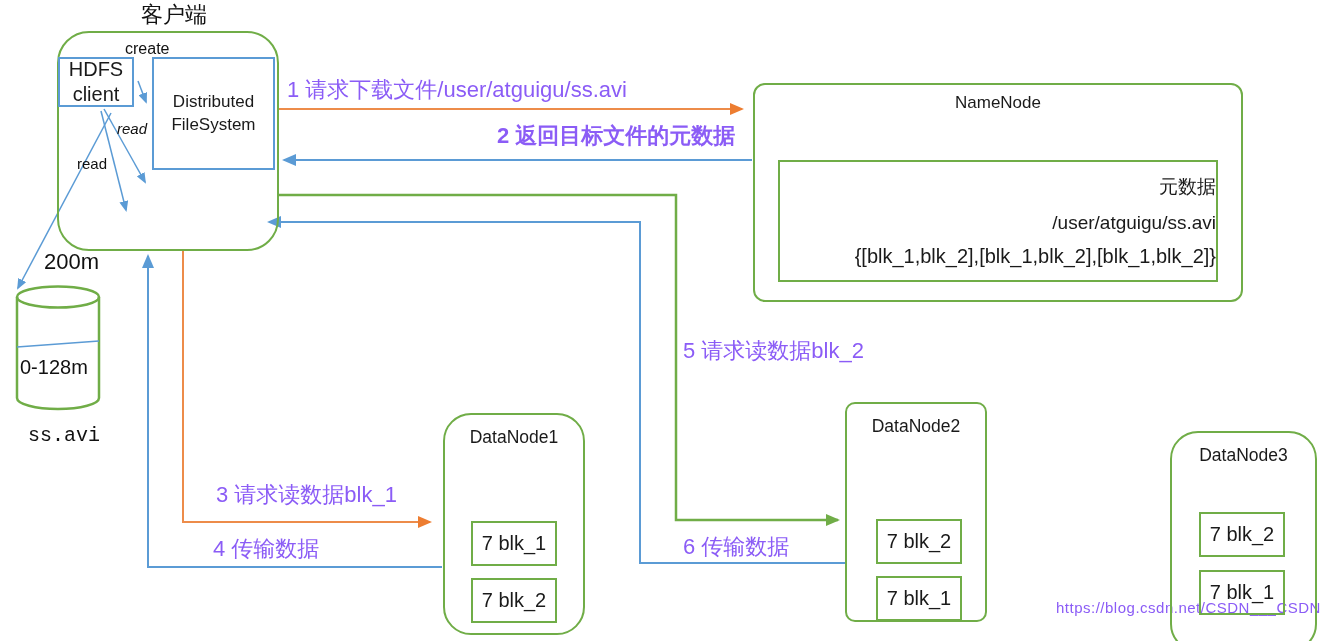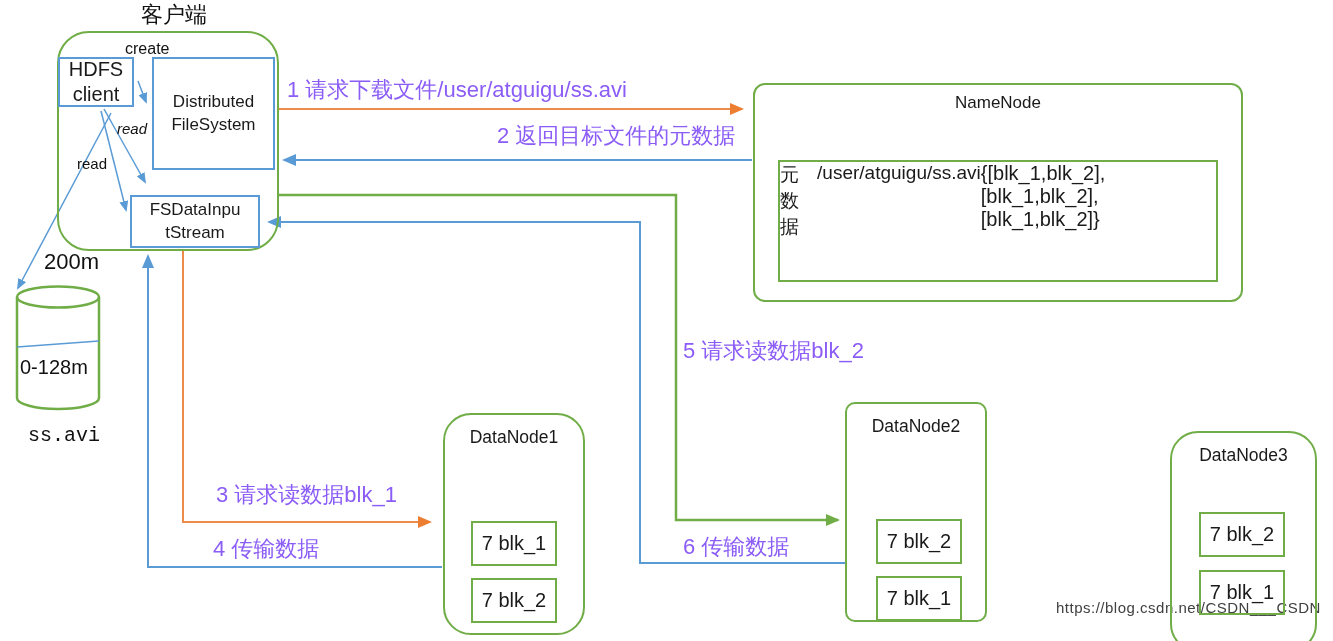--- a/index.html
+++ b/index.html
@@ -8,21 +8,21 @@
     font-family:"Liberation Sans","DejaVu Sans",sans-serif;color:#1a1a1a;
   }
   #stage .abs{position:absolute;}
   svg{position:absolute;left:0;top:0;}
   .gbox{border:2.5px solid #70AD47;border-radius:32px;background:transparent;}
   .bbox{border:2px solid #5B9BD5;background:transparent;text-align:center;}
   .lbl{white-space:nowrap;color:#111;}
   .steplbl{font-size:22px;white-space:nowrap;color:#8b5cf6;}
   .blockbox{border:2.5px solid #70AD47;background:transparent;display:flex;align-items:center;justify-content:center;font-size:20px;}
   .nodetitle{text-align:center;font-size:17.5px;padding-top:12px;}
-  .watermark{font-size:15px;color:#404040;letter-spacing:.5px;}
+  .watermark{font-size:15px;color:#8b5cf6;letter-spacing:.5px;}
 </style>
 </head>
 <body>
 
 <div id="stage">
 
   <svg width="1333" height="641">
     <defs>
       <marker id="mo" markerUnits="userSpaceOnUse" markerWidth="14" markerHeight="12" refX="12" refY="6" orient="auto">
         <path d="M0,0 L14,6 L0,12 z" fill="#ED7D31"></path>
@@ -72,40 +72,36 @@
   <div class="abs lbl" style="left:77px;top:155px;font-size:15px;">read</div>
 
   <div class="abs bbox" style="left:58px;top:57px;width:72px;height:46px;font-size:20px;display:flex;align-items:center;justify-content:center;line-height:1.25;">
     <span>HDFS client</span>
   </div>
 
   <div class="abs bbox" style="left:152px;top:57px;width:119px;height:109px;font-size:17px;display:flex;align-items:center;justify-content:center;line-height:1.3;">
     <span style="width:100px;">Distributed FileSystem</span>
   </div>
 
-  <div class="abs bbox" style="left:130px;top:195px;width:126px;height:47px;font-size:17px;line-height:1.35;padding-top:2px;">
-    <div>FSDataInpu</div>
-    <div>tStream</div>
-  </div>
 
   <div class="abs lbl" style="left:44px;top:249px;font-size:22px;">200m</div>
   <div class="abs lbl" style="left:20px;top:356px;font-size:20px;">0-128m</div>
   <div class="abs lbl" style="left:28px;top:424px;font-size:20px;font-family:Liberation Mono, monospace;">ss.avi</div>
 
   <div class="abs gbox" style="left:753px;top:83px;width:486px;height:215px;border-radius:12px;">
     <div style="text-align:center;font-size:17px;padding-top:8px;">NameNode</div>
   </div>
-  <div class="abs" style="left:778px;top:160px;width:436px;height:118px;border:2px solid #70AD47;display:flex;flex-direction:row;align-items:flex-start;justify-content:space-evenly;">
+  <div class="abs" style="left:778px;top:160px;width:436px;height:118px;border:2px solid #70AD47;display:flex;flex-direction:column;align-items:flex-end;justify-content:space-evenly;">
     <div style="font-size:19px;">元数据</div>
     <div style="font-size:19px;">/user/atguigu/ss.avi</div>
     <div style="font-size:20px;">{[blk_1,blk_2],[blk_1,blk_2],[blk_1,blk_2]}</div>
   </div>
 
   <div class="abs steplbl" style="left:287px;top:75px;">1 请求下载文件/user/atguigu/ss.avi</div>
-  <div class="abs steplbl" style="left:497px;top:121px;">2 返回目标文件的元数据</div>
+  <div class="abs steplbl" style="left:497px;top:121px;font-weight:bold;">2 返回目标文件的元数据</div>
   <div class="abs steplbl" style="left:216px;top:480px;">3 请求读数据blk_1</div>
   <div class="abs steplbl" style="left:213px;top:534px;">4 传输数据</div>
   <div class="abs steplbl" style="left:683px;top:336px;">5 请求读数据blk_2</div>
   <div class="abs steplbl" style="left:683px;top:532px;">6 传输数据</div>
 
   <div class="abs gbox" style="left:443px;top:413px;width:138px;height:218px;border-radius:28px;">
     <div class="nodetitle">DataNode1</div>
   </div>
   <div class="abs blockbox" style="left:471px;top:521px;width:82px;height:41px;">7 blk_1</div>
   <div class="abs blockbox" style="left:471px;top:578px;width:82px;height:41px;">7 blk_2</div>

